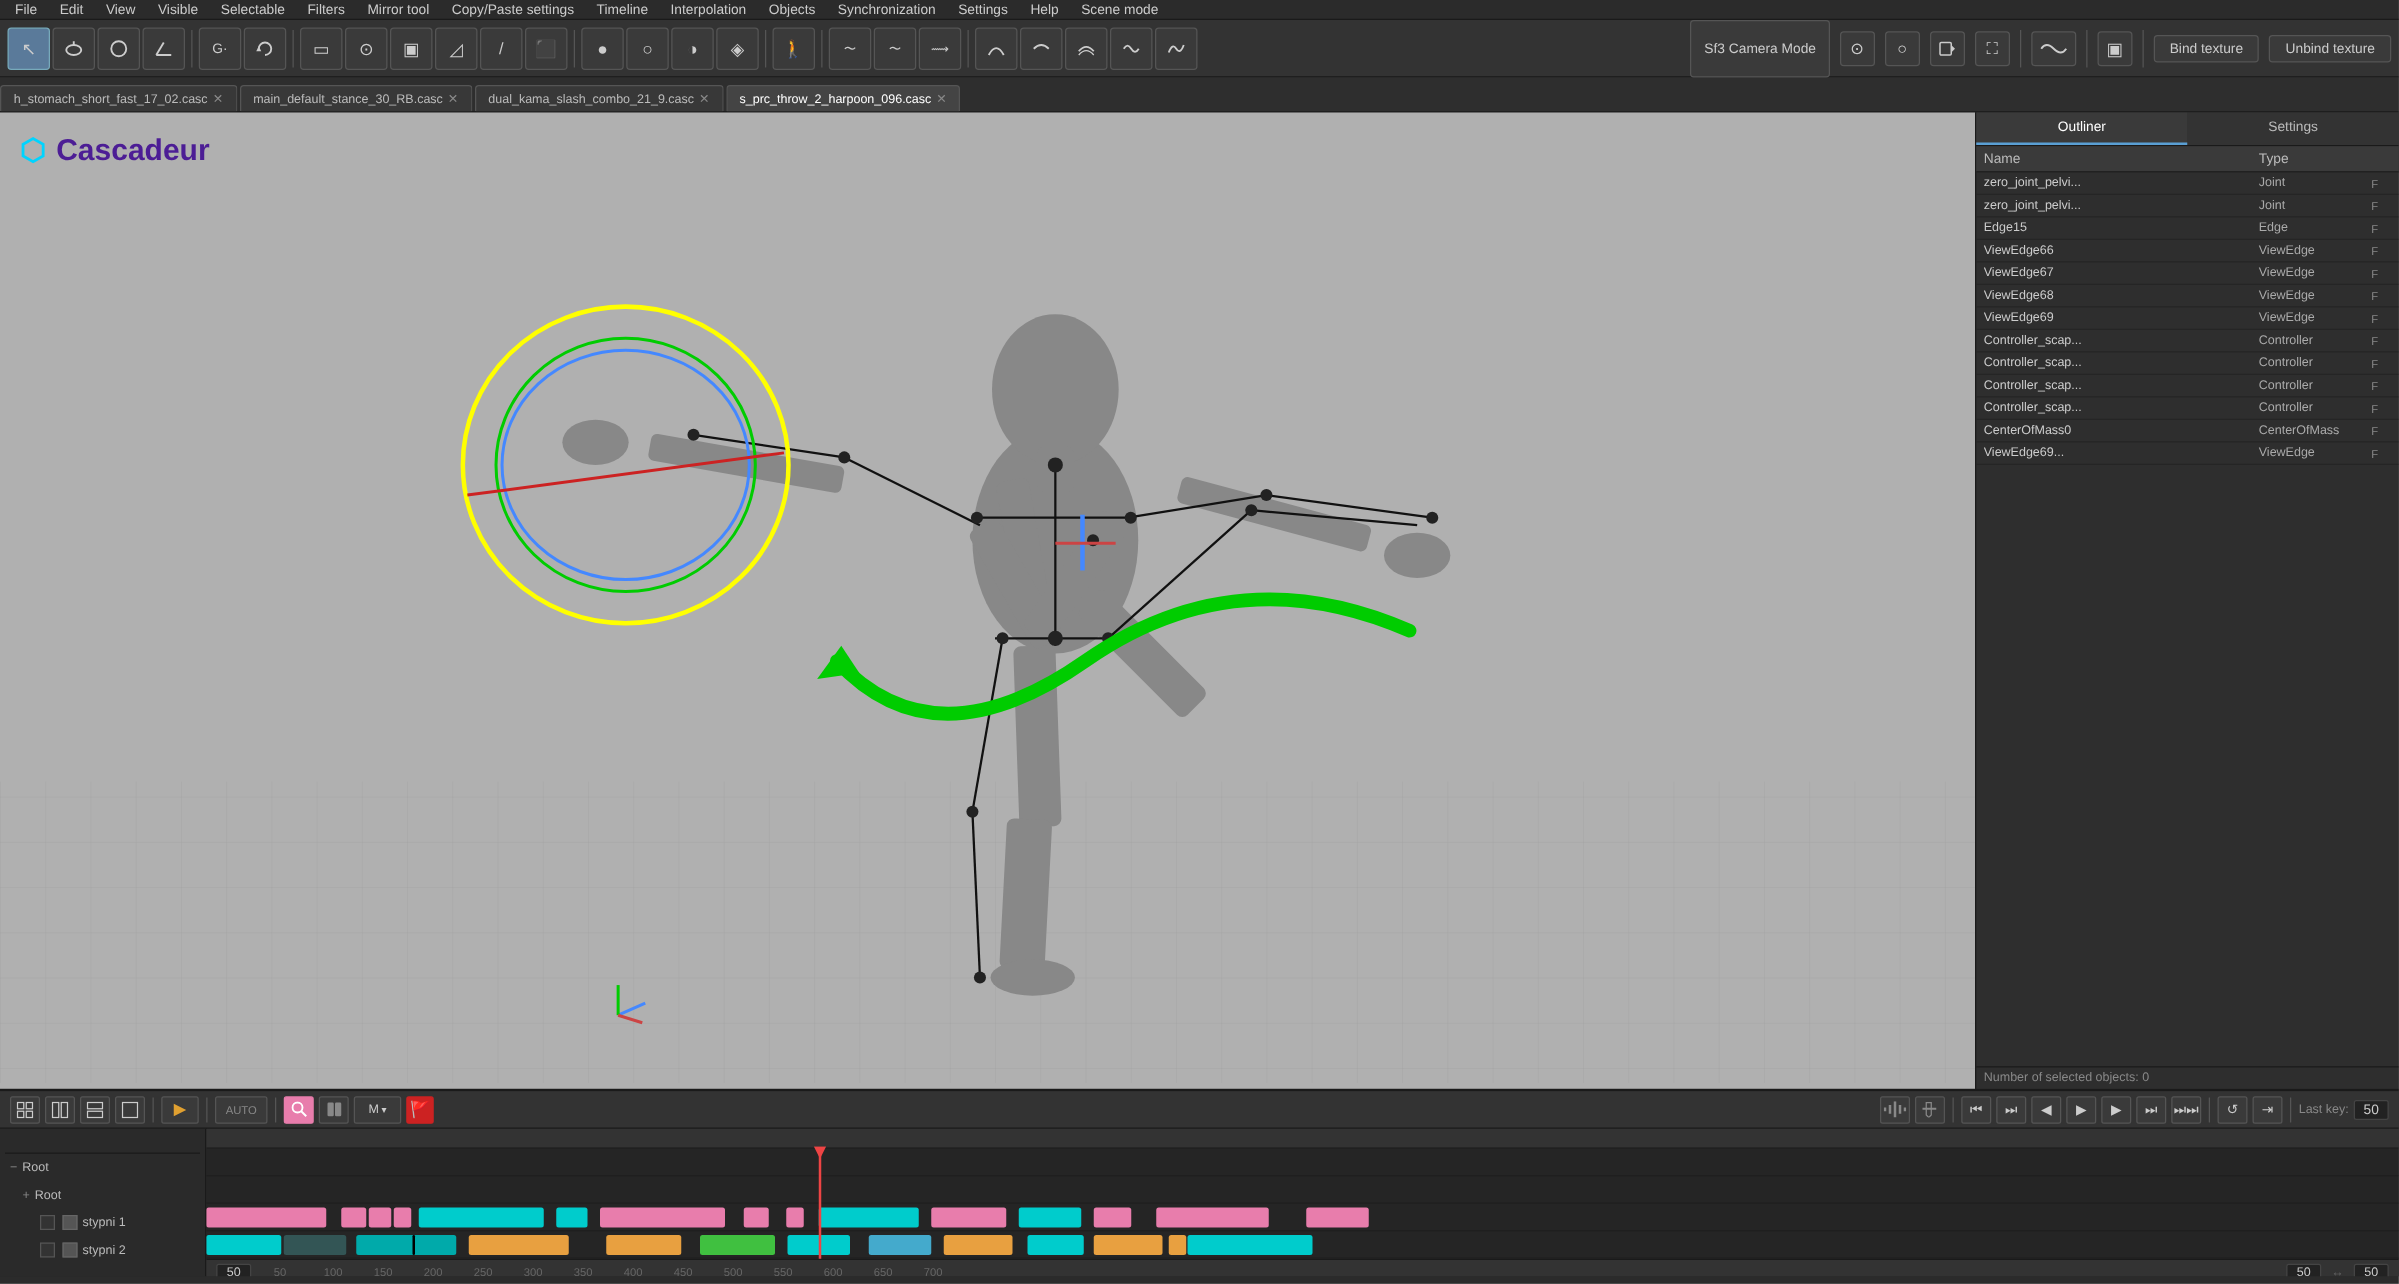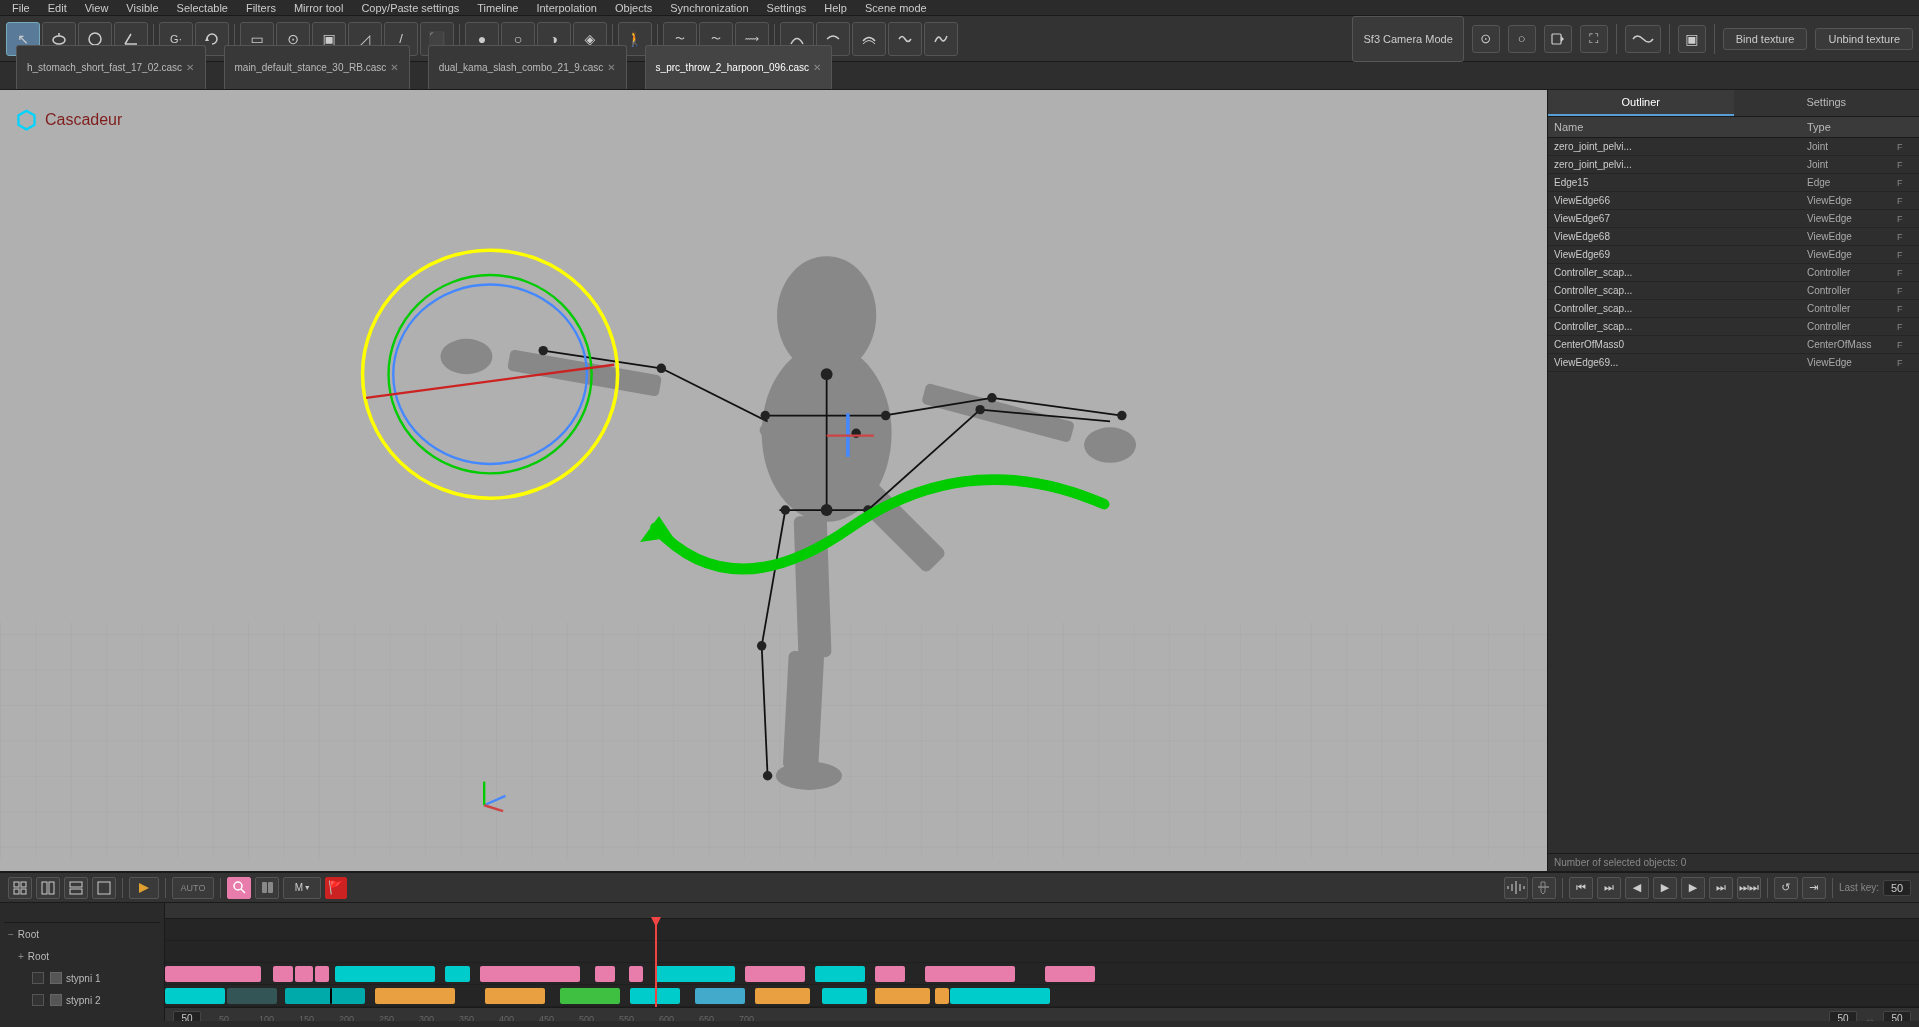--- a/index.html
+++ b/index.html
@@ -85,31 +85,31 @@
 
     
     #tabs-bar {
       height: 28px;
       background: #2e2e2e;
       display: flex;
       align-items: flex-end;
       border-bottom: 1px solid #1a1a1a;
     }
     .tab {
-      padding: 16px 10px;
+      padding: 4px 10px;
       background: #383838;
       border: 1px solid #555;
       border-bottom: none;
       color: #bbb;
       font-size: 10px;
       cursor: pointer;
       margin-right: 2px;
       border-radius: 3px 3px 0 0;
       white-space: nowrap;
-      display: flex; align-items: center; gap: 4px; margin-left: 16px;
+      display: flex; align-items: center; gap: 4px;
     }
     .tab.active { background: #444; color: #fff; }
     .tab-close { color: #888; font-size: 10px; }
 
     
     #main-layout {
       display: flex;
       height: calc(1027px - 22px - 46px - 28px - 150px);
     }
 
@@ -126,21 +126,21 @@
       position: absolute;
       top: 16px; left: 16px;
       display: flex; align-items: center; gap: 8px;
       color: #00d4ff;
       font-size: 18px; font-weight: bold;
     }
     .logo-icon { font-size: 24px; }
 
     
     #right-panel {
-      width: 372px;
+      width: 339px;
       background: #2e2e2e;
       border-left: 1px solid #1a1a1a;
       display: flex;
       flex-direction: column;
     }
     #right-tabs {
       display: flex;
       border-bottom: 1px solid #1a1a1a;
     }
     .right-tab {
@@ -472,21 +472,21 @@
     <span class="tab-close">✕</span>
   </div>
 </div>
 
 <div id="main-layout">
 
   <div id="viewport">
 
     <div class="viewport-logo">
       <span class="logo-icon">⬡</span>
-      <span style="color:#7f1d1d; font-size:16px; font-weight:400;">Cascadeur</span>
+      <span style="color:#4c1d95; font-size:24px; font-weight:700;">Cascadeur</span>
     </div>
 
     <svg style="position:absolute; top:0; left:0; width:100%; height:100%;" viewBox="0 0 1310 640" preserveAspectRatio="xMidYMid meet">
 
       <defs>
         <pattern id="grid" width="30" height="30" patternUnits="userSpaceOnUse">
           <path d="M 30 0 L 0 0 0 30" fill="none" stroke="rgba(130,130,130,0.35)" stroke-width="0.5"></path>
         </pattern>
       </defs>
       <rect x="0" y="440" width="1310" height="200" fill="url(#grid)"></rect>

